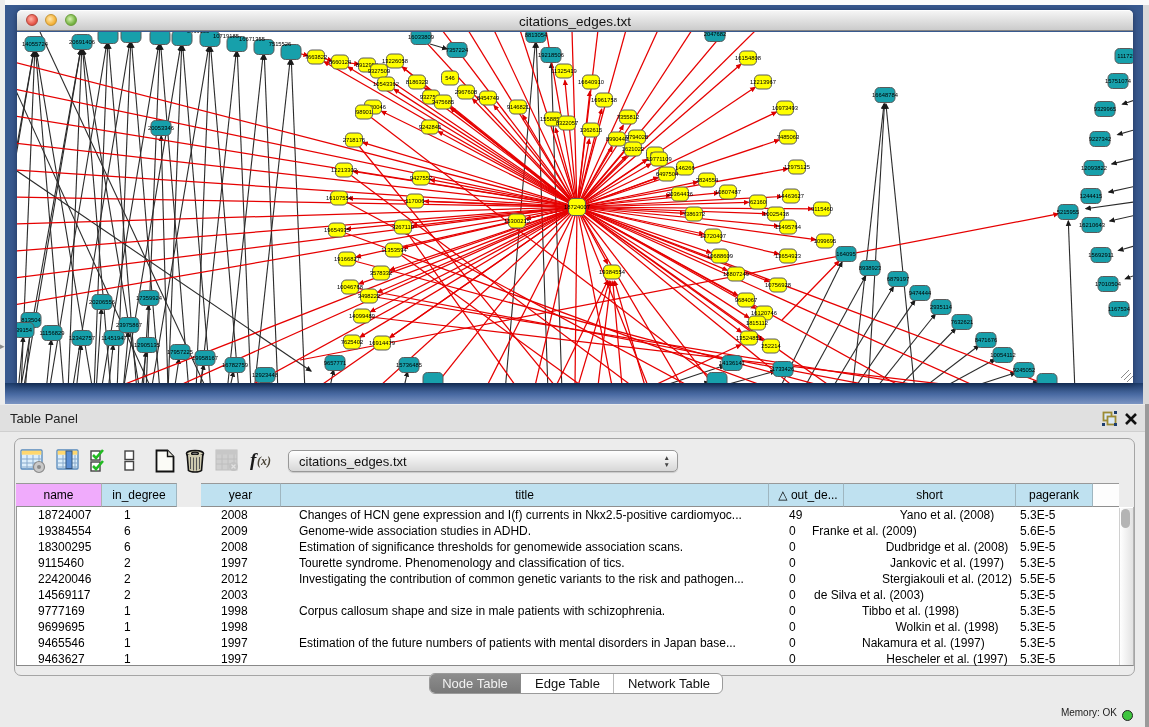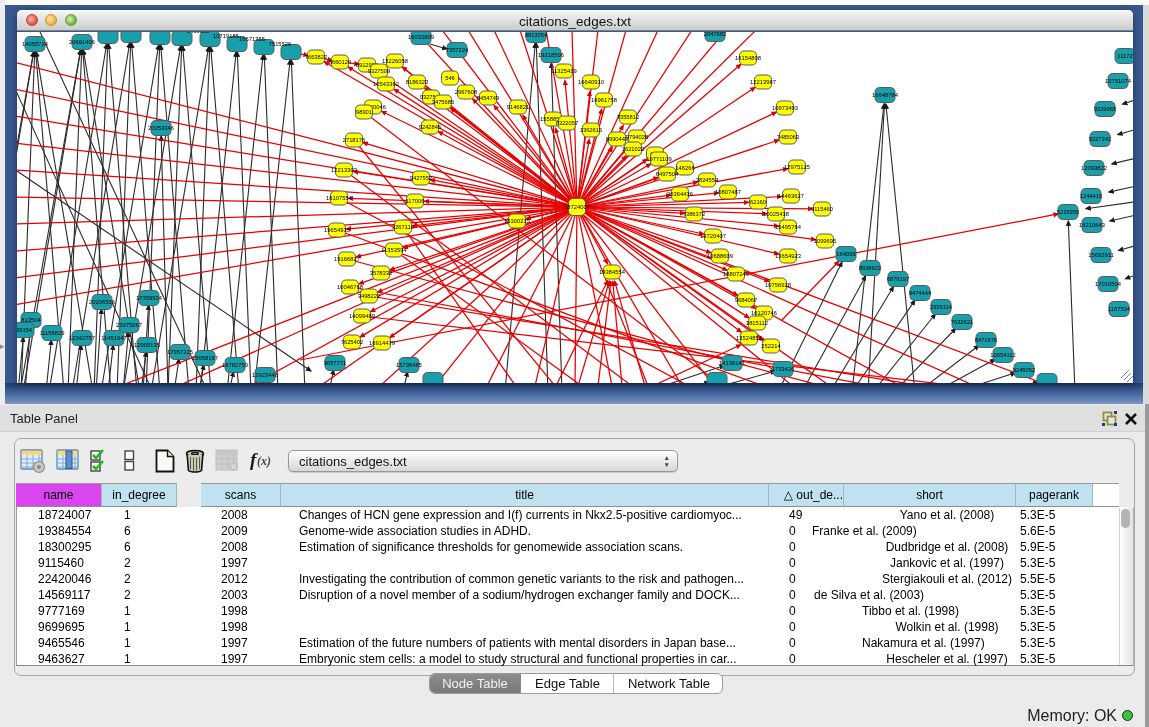--- a/index.html
+++ b/index.html
@@ -23,21 +23,21 @@
 .row{position:absolute;left:16px;width:1103px;height:16px;font-size:12px;color:#000;white-space:nowrap}
 .row span{position:absolute;top:1px}
 #whitebg{position:absolute;left:16px;top:507px;width:1118px;height:159px;background:#fff;border-left:1px solid #999;border-right:1px solid #b5b5b5;border-bottom:1px solid #888}
 #sbar{position:absolute;left:1119px;top:508px;width:14px;height:157px;background:linear-gradient(90deg,#ffffff,#e2e2e2);border-left:1px solid #d0d0d0}
 #sthumb{position:absolute;left:1121px;top:509px;width:9px;height:19px;background:#b4b4b4;border-radius:5px}
 #tabs{position:absolute;left:429px;top:673px;width:294px;height:21px;border:1px solid #9a9a9a;border-radius:6px;background:#fff;font-size:13px}
 #tabs .seg{position:absolute;top:0;height:19px;line-height:19px;text-align:center}
 #tabs .s1{left:0;width:91px;background:linear-gradient(#8d8d8d,#787878);color:#f2f2f2;border-radius:5px 0 0 5px;border-right:1px solid #888}
 #tabs .s2{left:92px;width:92px;color:#111;border-right:1px solid #bbb}
 #tabs .s3{left:185px;width:108px;color:#111}
-#mem{position:absolute;right:32px;top:707px;font-size:16px;color:#222}
+#mem{position:absolute;right:32px;top:707px;font-size:10px;color:#222}
 #memdot{position:absolute;left:1122px;top:710px;width:11px;height:11px;border-radius:50%;background:#3ec53e;border:1px solid #222}
 #farright{position:absolute;left:1145px;top:404px;width:4px;height:323px;background:#9a9a9a}
 </style></head>
 <body>
 <div id="desk">
   <div class="bottomstrip"></div>
   <div class="topwhite"></div>
   <div class="leftgray"></div>
   <div class="rightgray"></div>
   <div id="win">
@@ -593,25 +593,25 @@
 </g>
 <g transform="translate(232,0)">
 <text x="0" y="17" font-family="Liberation Serif, serif" font-style="italic" font-weight="bold" font-size="19" fill="#1a1a1a">f</text>
 <text x="7" y="16" font-family="Liberation Serif, serif" font-style="italic" font-weight="bold" font-size="12" fill="#4a4438">(x)</text>
 </g>
 </svg>
 <div id="dd">
     <div class="txt">citations_edges.txt</div>
     <div class="arr">▲<br>▼</div>
   </div>
-<div class="hdr" style="left:16px;width:86px;background:#d946ef;border-right:1px solid #b0b0b0">name</div>
+<div class="hdr" style="left:16px;width:86px;background:#f0abfc;border-right:1px solid #b0b0b0">name</div>
 <div class="hdr" style="left:102px;width:75px">in_degree</div>
-<div class="hdr" style="left:201px;width:80px">scans</div>
+<div class="hdr" style="left:201px;width:80px">year</div>
 <div class="hdr" style="left:281px;width:488px">title</div>
-<div class="hdr" style="left:769px;width:75px;text-align:right;padding-left:4px">△ out_de...</div>
+<div class="hdr" style="left:769px;width:75px;text-align:center;padding-left:4px">△ out_de...</div>
 <div class="hdr" style="left:844px;width:172px">short</div>
 <div class="hdr" style="left:1016px;width:77px">pagerank</div>
 <div class="hdr" style="left:1093px;width:26px;background:#fdfdfd;border-right:none"></div>
 <div id="whitebg"></div>
 <div class="row" style="top:507px">
     <span style="left:22px">18724007</span>
     <span style="left:108px">1</span>
     <span style="left:205px">2008</span>
     <span style="left:283px">Changes of HCN gene expression and I(f) currents in Nkx2.5-positive cardiomyoc...</span>
     <span style="left:773px">49</span>
@@ -633,46 +633,47 @@
     <span style="left:205px">2008</span>
     <span style="left:283px">Estimation of significance thresholds for genomewide association scans.</span>
     <span style="left:773px">0</span>
     <span style="left:846px;width:170px;text-align:center">Dudbridge et al. (2008)</span>
     <span style="left:1004px">5.9E-5</span>
   </div>
 <div class="row" style="top:555px">
     <span style="left:22px">9115460</span>
     <span style="left:108px">2</span>
     <span style="left:205px">1997</span>
+    <span style="left:283px">Tourette syndrome. Phenomenology and classification of tics.</span>
     <span style="left:773px">0</span>
     <span style="left:846px;width:170px;text-align:center">Jankovic et al. (1997)</span>
     <span style="left:1004px">5.3E-5</span>
   </div>
 <div class="row" style="top:571px">
     <span style="left:22px">22420046</span>
     <span style="left:108px">2</span>
     <span style="left:205px">2012</span>
     <span style="left:283px">Investigating the contribution of common genetic variants to the risk and pathogen...</span>
     <span style="left:773px">0</span>
     <span style="left:846px;width:170px;text-align:center">Stergiakouli et al. (2012)</span>
     <span style="left:1004px">5.5E-5</span>
   </div>
 <div class="row" style="top:587px">
     <span style="left:22px">14569117</span>
     <span style="left:108px">2</span>
     <span style="left:205px">2003</span>
-    <span style="left:283px">Disruption of a novel member of a sodium/hydrogen exchanger family and DOCK...</span>
     <span style="left:773px">0</span>
     <span style="left:798px;width:170px;text-align:left">de Silva et al. (2003)</span>
     <span style="left:1004px">5.3E-5</span>
   </div>
 <div class="row" style="top:603px">
     <span style="left:22px">9777169</span>
     <span style="left:108px">1</span>
     <span style="left:205px">1998</span>
+    <span style="left:283px">Corpus callosum shape and size in male patients with schizophrenia.</span>
     <span style="left:773px">0</span>
     <span style="left:846px;width:170px;text-align:left">Tibbo et al. (1998)</span>
     <span style="left:1004px">5.3E-5</span>
   </div>
 <div class="row" style="top:619px">
     <span style="left:22px">9699695</span>
     <span style="left:108px">1</span>
     <span style="left:205px">1998</span>
     <span style="left:773px">0</span>
     <span style="left:846px;width:170px;text-align:center">Wolkin et al. (1998)</span>
@@ -684,21 +685,20 @@
     <span style="left:205px">1997</span>
     <span style="left:283px">Estimation of the future numbers of patients with mental disorders in Japan base...</span>
     <span style="left:773px">0</span>
     <span style="left:846px;width:170px;text-align:left">Nakamura et al. (1997)</span>
     <span style="left:1004px">5.3E-5</span>
   </div>
 <div class="row" style="top:651px">
     <span style="left:22px">9463627</span>
     <span style="left:108px">1</span>
     <span style="left:205px">1997</span>
-    <span style="left:283px">Embryonic stem cells: a model to study structural and functional properties in car...</span>
     <span style="left:773px">0</span>
     <span style="left:846px;width:170px;text-align:center">Hescheler et al. (1997)</span>
     <span style="left:1004px">5.3E-5</span>
   </div>
 <div id="sbar"></div>
 <div id="sthumb"></div>
 <div id="tabs">
   <div class="seg s1">Node Table</div>
   <div class="seg s2">Edge Table</div>
   <div class="seg s3">Network Table</div>

